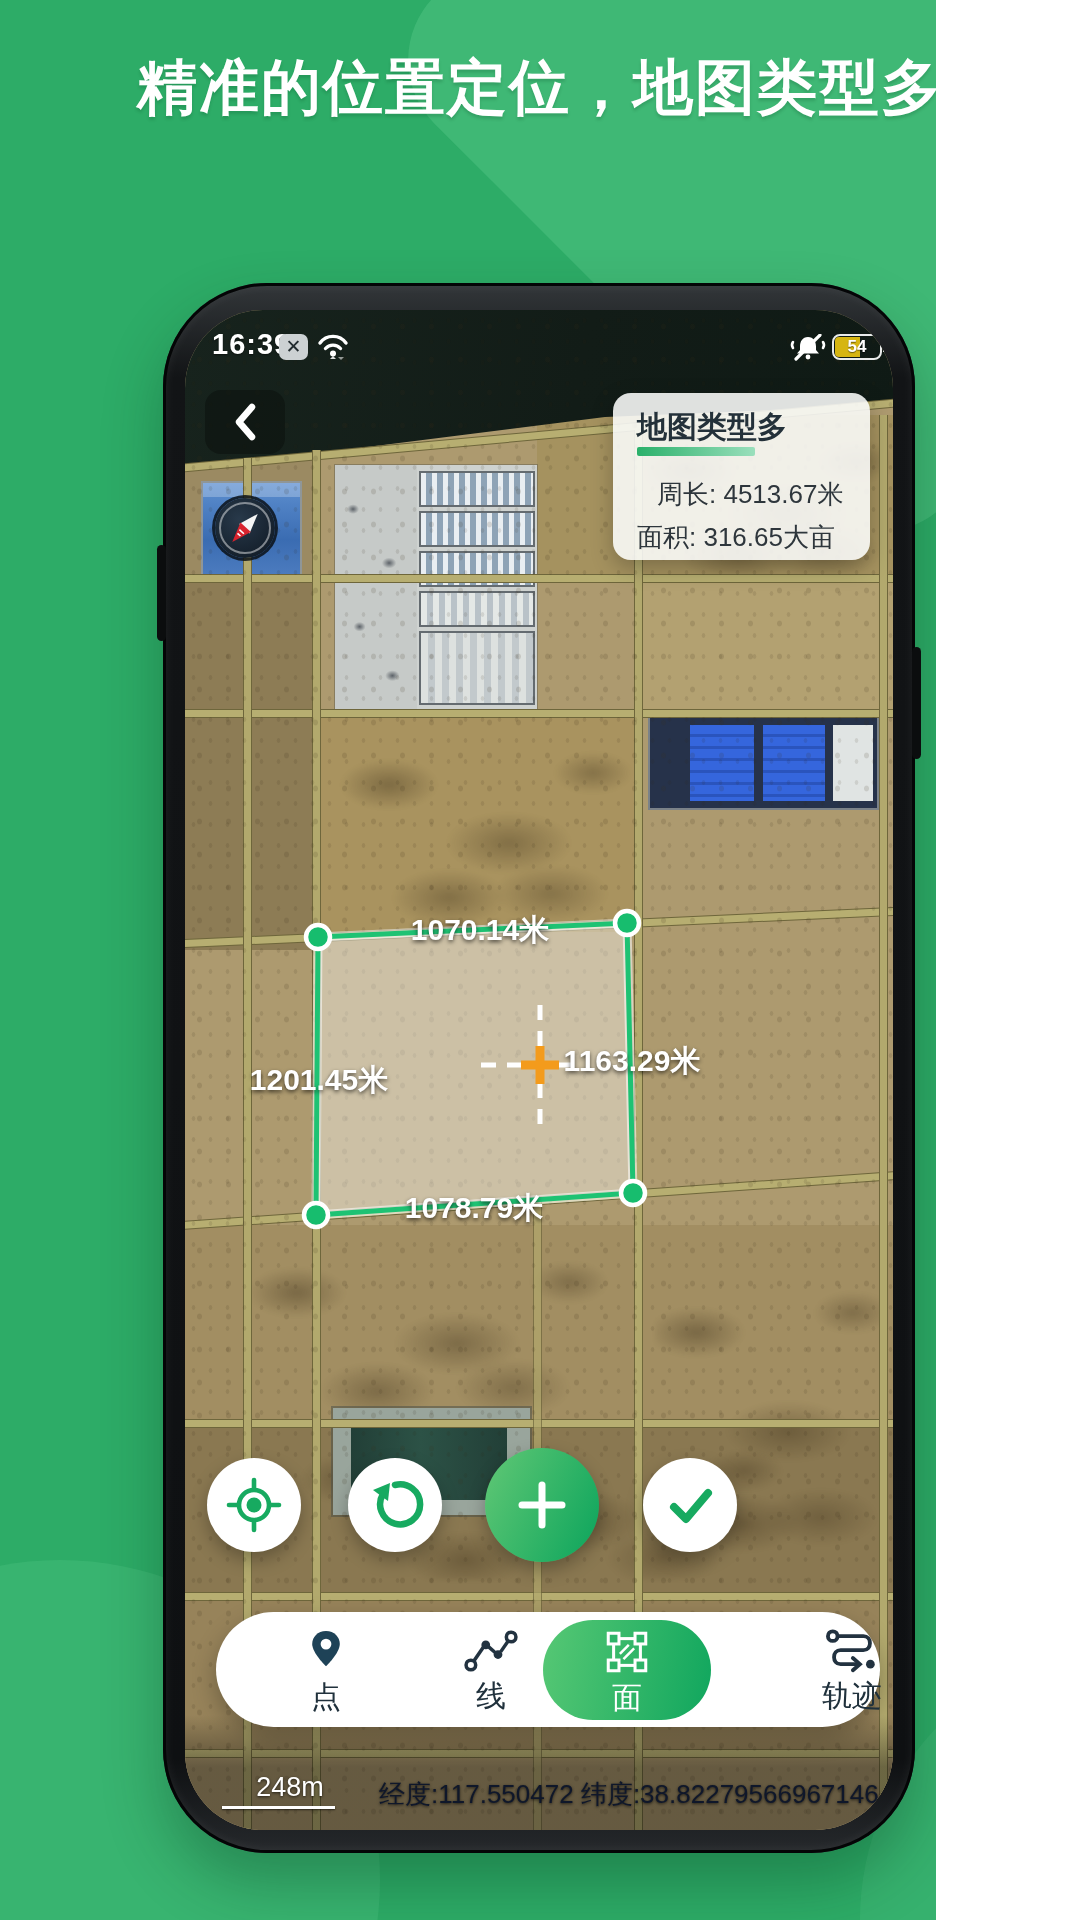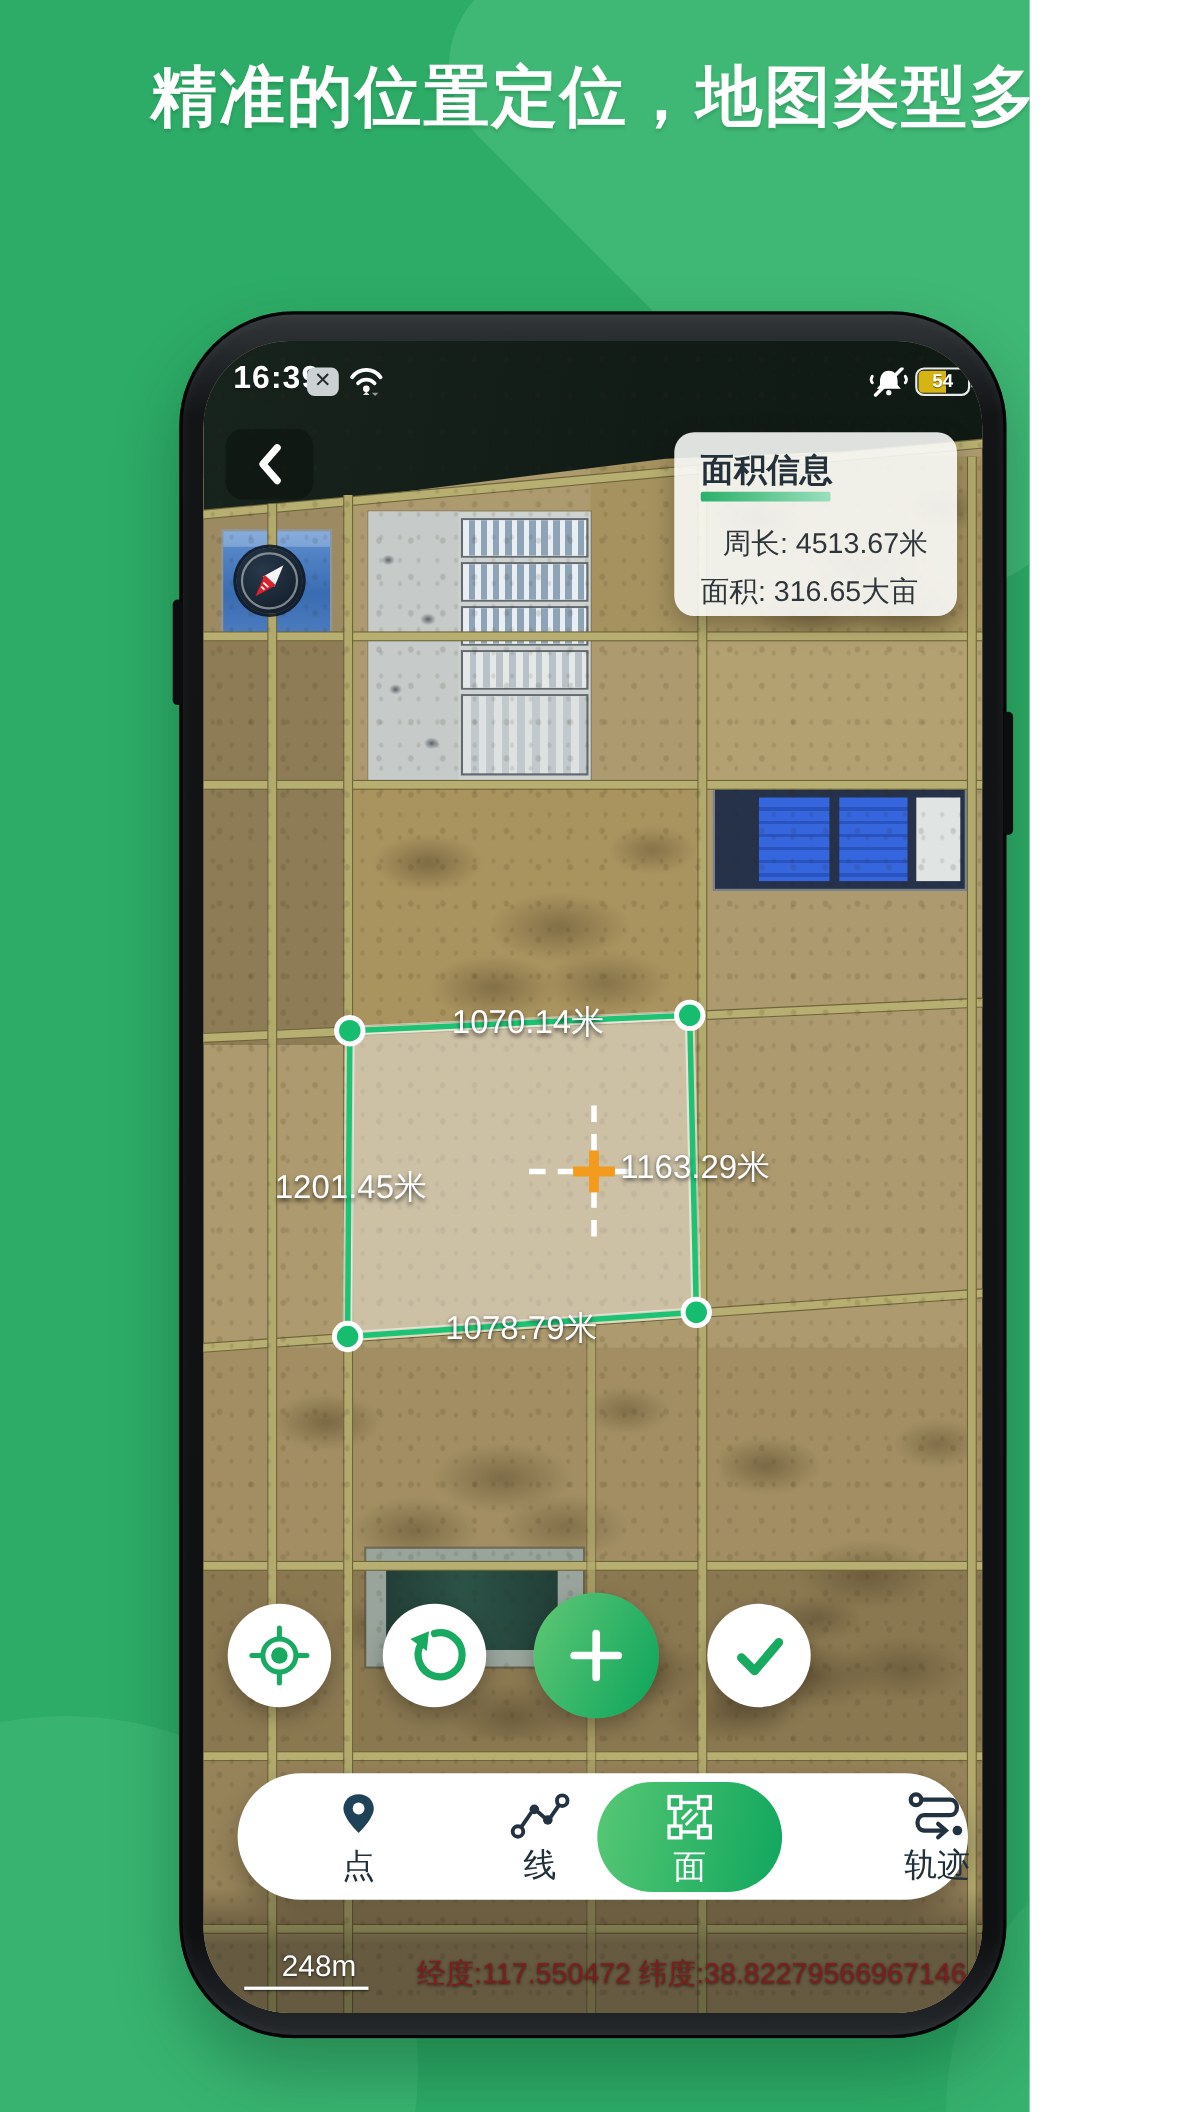--- a/index.html
+++ b/index.html
@@ -65,21 +65,21 @@
   .solar .white{position:absolute;top:7px;height:76px;background:#e0e4e3;}
   .pond-deck{position:absolute;left:148px;top:1098px;width:197px;height:107px;background:#99a59c;
              box-shadow:0 0 0 2px rgba(70,75,70,.5);}
   .pond{position:absolute;left:18px;top:14px;width:156px;height:78px;background:
         linear-gradient(90deg,#223f37,#2c5246 45%,#223f37);border-radius:4px;}
   .bottom-shade{position:absolute;left:0;bottom:0;width:708px;height:115px;
         background:linear-gradient(rgba(0,0,0,0),rgba(10,10,8,.42) 45%);}
 
   
   .overlay-svg{position:absolute;inset:0;}
-  .m-label{position:absolute;transform:translate(-50%,-50%);color:#fff;font-size:30px;font-weight:400;
+  .m-label{position:absolute;transform:translate(-50%,-50%);color:#fff;font-size:30px;font-weight:700;
            white-space:nowrap;text-shadow:0 2px 4px rgba(0,0,0,.65);text-align:center;}
 
   
   .statusbar{position:absolute;left:0;top:12px;width:708px;height:44px;color:#fff;}
   .sb-time{position:absolute;left:27px;top:6px;font-size:29px;font-weight:600;letter-spacing:1px;
            text-shadow:0 1px 2px rgba(0,0,0,.5);}
   .sb-alarm{position:absolute;left:94px;top:12px;width:29px;height:26px;border-radius:7px;background:#ccd1d3;
             color:#232c30;font-size:19px;font-weight:700;text-align:center;line-height:26px;}
   .sb-wifi{position:absolute;left:132px;top:10px;}
   .sb-mute{position:absolute;left:604px;top:12px;}
@@ -119,21 +119,21 @@
   .nav-label{font-size:30px;color:#20313c;line-height:32px;}
   .nav-pill{position:absolute;left:327px;top:8px;width:168px;height:100px;border-radius:50px;
             background:linear-gradient(100deg,#53c673 5%,#14a85f 95%);display:flex;flex-direction:column;
             align-items:center;justify-content:center;gap:5px;}
   .nav-pill .nav-label{color:#fff;}
 
   .scale-label{position:absolute;left:37px;top:1462px;width:136px;text-align:center;color:#fff;
                font-size:27px;text-shadow:0 1px 3px rgba(0,0,0,.7);}
   .scale-bar{position:absolute;left:37px;top:1496px;width:113px;height:3px;background:#fff;
              box-shadow:0 1px 2px rgba(0,0,0,.6);}
-  .coords{position:absolute;left:194px;top:1468px;width:500px;color:#7f1d1d;font-size:26px;line-height:32px;
+  .coords{position:absolute;left:194px;top:1468px;width:500px;color:#0f172a;font-size:26px;line-height:32px;
           text-shadow:0 1px 3px rgba(0,0,0,.7);white-space:nowrap;}
 </style>
 </head>
 <body>
 
 <div class="stage">
   <div class="bg-blob blob-diamond"></div>
   <div class="bg-blob blob-bl"></div>
   <div class="bg-blob blob-br"></div>
 
@@ -260,21 +260,21 @@
         <div class="ring"></div>
         <svg width="44" height="44" viewBox="0 0 44 44">
           <polygon points="22,3 29,23 15,23" fill="#f5f6f6"></polygon>
           <polygon points="22,41 29,21 15,21" fill="#d8232e"></polygon>
           <line x1="19" y1="27" x2="25" y2="27" stroke="#fff" stroke-width="1.6"></line>
           <line x1="20" y1="31" x2="24" y2="31" stroke="#fff" stroke-width="1.6"></line>
         </svg>
       </div>
 
       <div class="info-panel">
-        <div class="ip-title">面积信息</div>
+        <div class="ip-title">地图类型多</div>
         <div class="ip-bar"></div>
         <div class="ip-row1">周长: 4513.67米</div>
         <div class="ip-row2">面积: 316.65大亩</div>
       </div>
 
       <div class="fab white" style="left:22px;top:1148px">
         <svg width="58" height="58" viewBox="0 0 58 58">
           <circle cx="29" cy="29" r="15" fill="none" stroke="#17aa60" stroke-width="4.6"></circle>
           <circle cx="29" cy="29" r="7.5" fill="#17aa60"></circle>
           <line x1="29" y1="4" x2="29" y2="12" stroke="#17aa60" stroke-width="4.6" stroke-linecap="round"></line>

